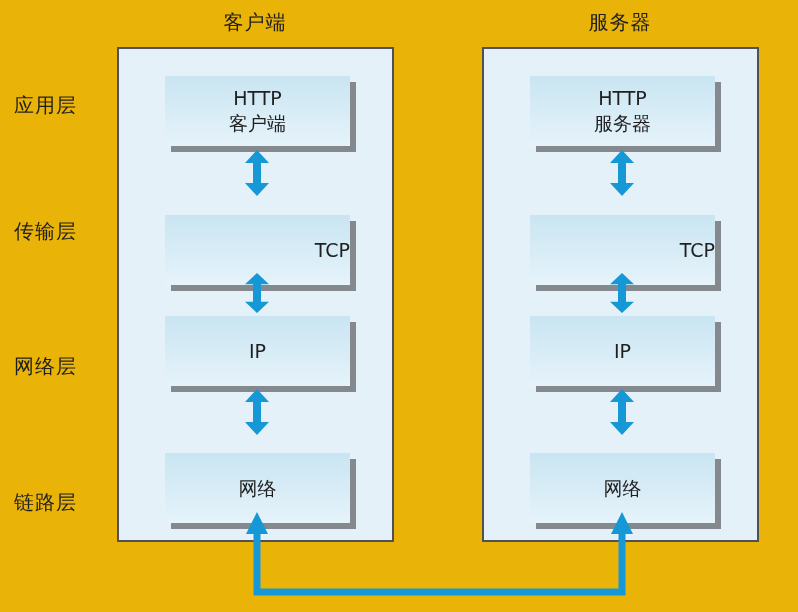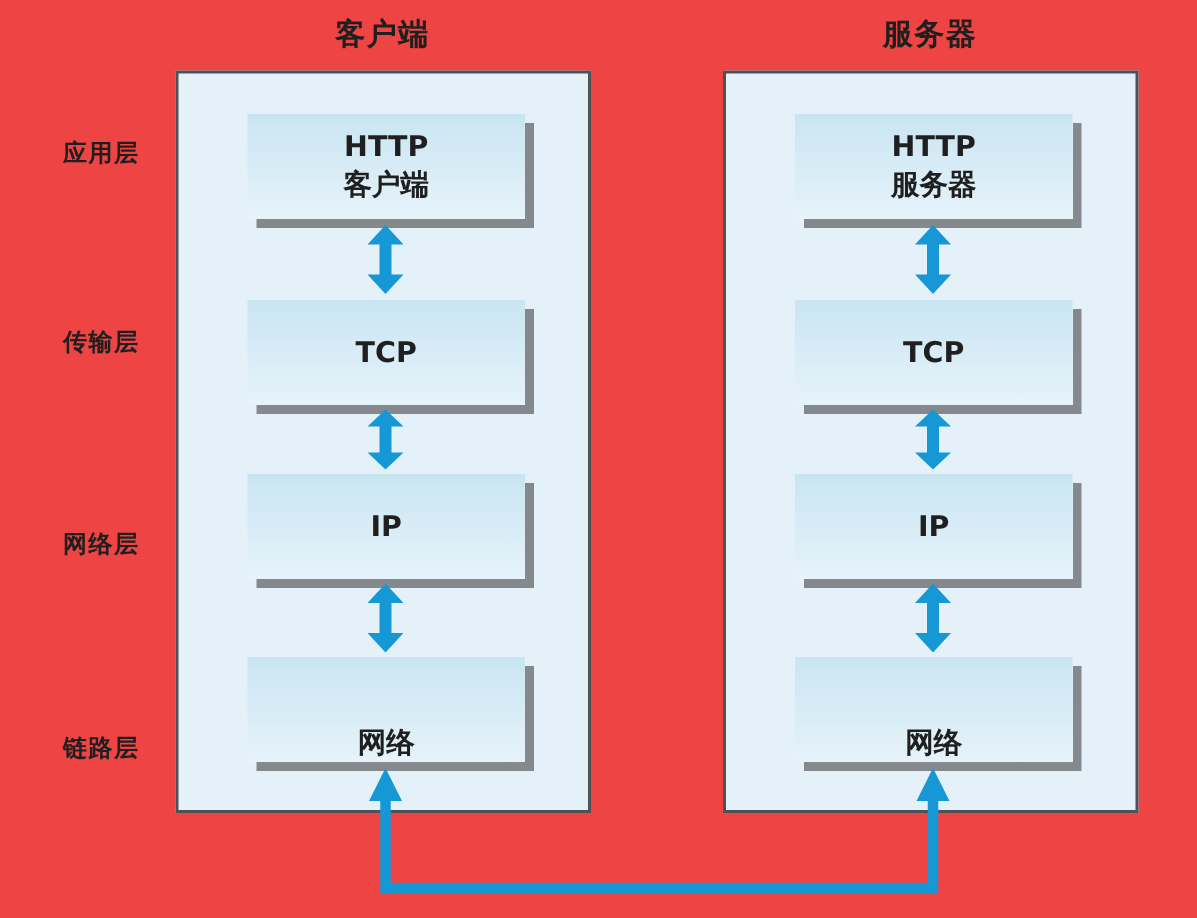--- a/index.html
+++ b/index.html
@@ -6,43 +6,41 @@
     margin: 0;
     padding: 0;
     background: #ffffff;
     font-family: "DejaVu Sans", "Liberation Sans", sans-serif;
     color: #1f1f1f;
   }
   .stage {
     position: relative;
     width: 798px;
     height: 612px;
-    background: #ef4444;
+    background: #eab308;
     overflow: hidden;
-    font-weight: bold;
   }
   
   .col-title {
     position: absolute;
     top: 9px;
     width: 200px;
     text-align: center;
     font-size: 20px;
     letter-spacing: 1px;
   }
   .title-client { left: 155px; }
   .title-server { left: 520px; }
 
   
   .layer-label {
     position: absolute;
     left: 14px;
-    font-size: 16px;
+    font-size: 20px;
     letter-spacing: 1px;
-    margin-left: 28px;
   }
   .label-0 { top: 92px; }
   .label-1 { top: 218px; }
   .label-2 { top: 353px; }
   .label-3 { top: 489px; }
 
   
   .container {
     position: absolute;
     top: 47px;
@@ -65,23 +63,23 @@
     box-shadow: 6px 6px 0 0 #84898d;
     display: flex;
     flex-direction: column;
     justify-content: center;
     align-items: center;
     font-size: 19px;
     line-height: 25px;
     text-align: center;
   }
   .box-0 { top: 27px; }
-  .box-1 { top: 151px; }
+  .box-1 { top: 166px; align-items: flex-end; }
   .box-2 { top: 267px; }
-  .box-3 { top: 389px; justify-content: flex-end; }
+  .box-3 { top: 404px; }
   .box-line { display: block; }
 
   
   .varrow {
     position: absolute;
     left: 126px;
     width: 24px;
     display: block;
   }
   .arrow-0 { top: 101px; height: 46px; }

